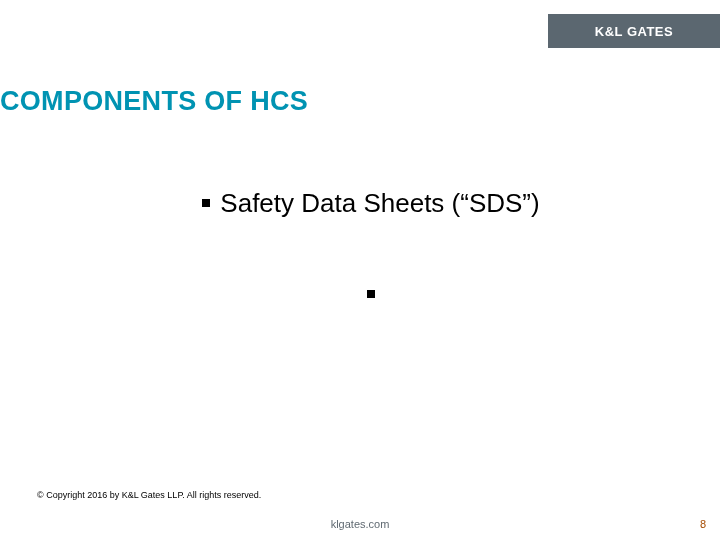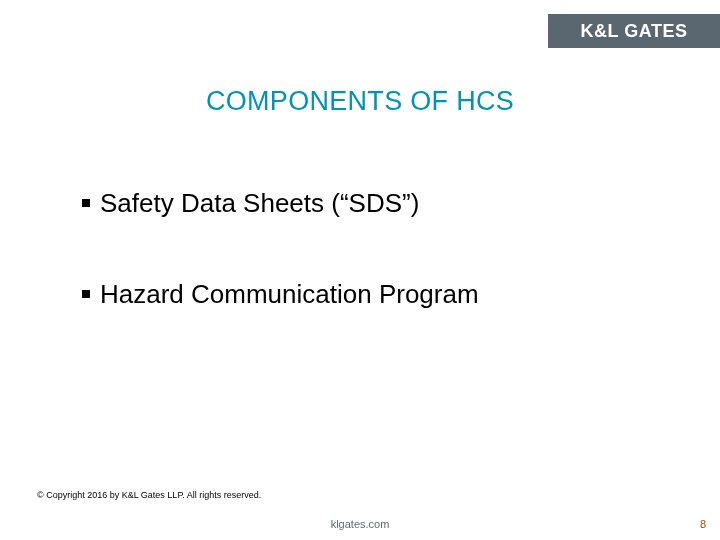--- a/index.html
+++ b/index.html
@@ -16,47 +16,47 @@
     top: 14px;
     right: 0;
     width: 172px;
     height: 34px;
     background: #5b6770;
     color: #ffffff;
     display: flex;
     align-items: center;
     justify-content: center;
     font-weight: bold;
-    font-size: 18px;
+    font-size: 13px;
     letter-spacing: 0.5px;
   }
   .slide-title {
     position: absolute;
     top: 86px;
     left: 0;
     right: 0;
-    text-align: center;
     color: #0093b2;
-    font-weight: normal;
+    font-weight: bold;
     font-size: 27px;
     letter-spacing: 0.3px;
   }
   .bullets {
     position: absolute;
     top: 188px;
     left: 82px;
     right: 60px;
   }
   .bullet {
     color: #000000;
     font-size: 26px;
     margin-bottom: 60px;
     display: flex;
     align-items: flex-start;
     gap: 10px;
+    justify-content: center;
   }
   .bullet-marker {
     width: 8px;
     height: 8px;
     background: #000000;
     margin-top: 11px;
     flex-shrink: 0;
   }
   .copyright {
     position: absolute;
@@ -92,21 +92,20 @@
 
 <div class="slide-title">COMPONENTS OF HCS</div>
 
 <div class="bullets">
   <div class="bullet">
     <div class="bullet-marker"></div>
     <span>Safety Data Sheets (“SDS”)</span>
   </div>
   <div class="bullet">
     <div class="bullet-marker"></div>
-    <span>Hazard Communication Program</span>
   </div>
 </div>
 
 <div class="copyright">© Copyright 2016 by K&amp;L Gates LLP. All rights reserved.</div>
 
 <div class="footer-center">klgates.com</div>
 
 <div class="footer-right">8</div>
 
 </body></html>

